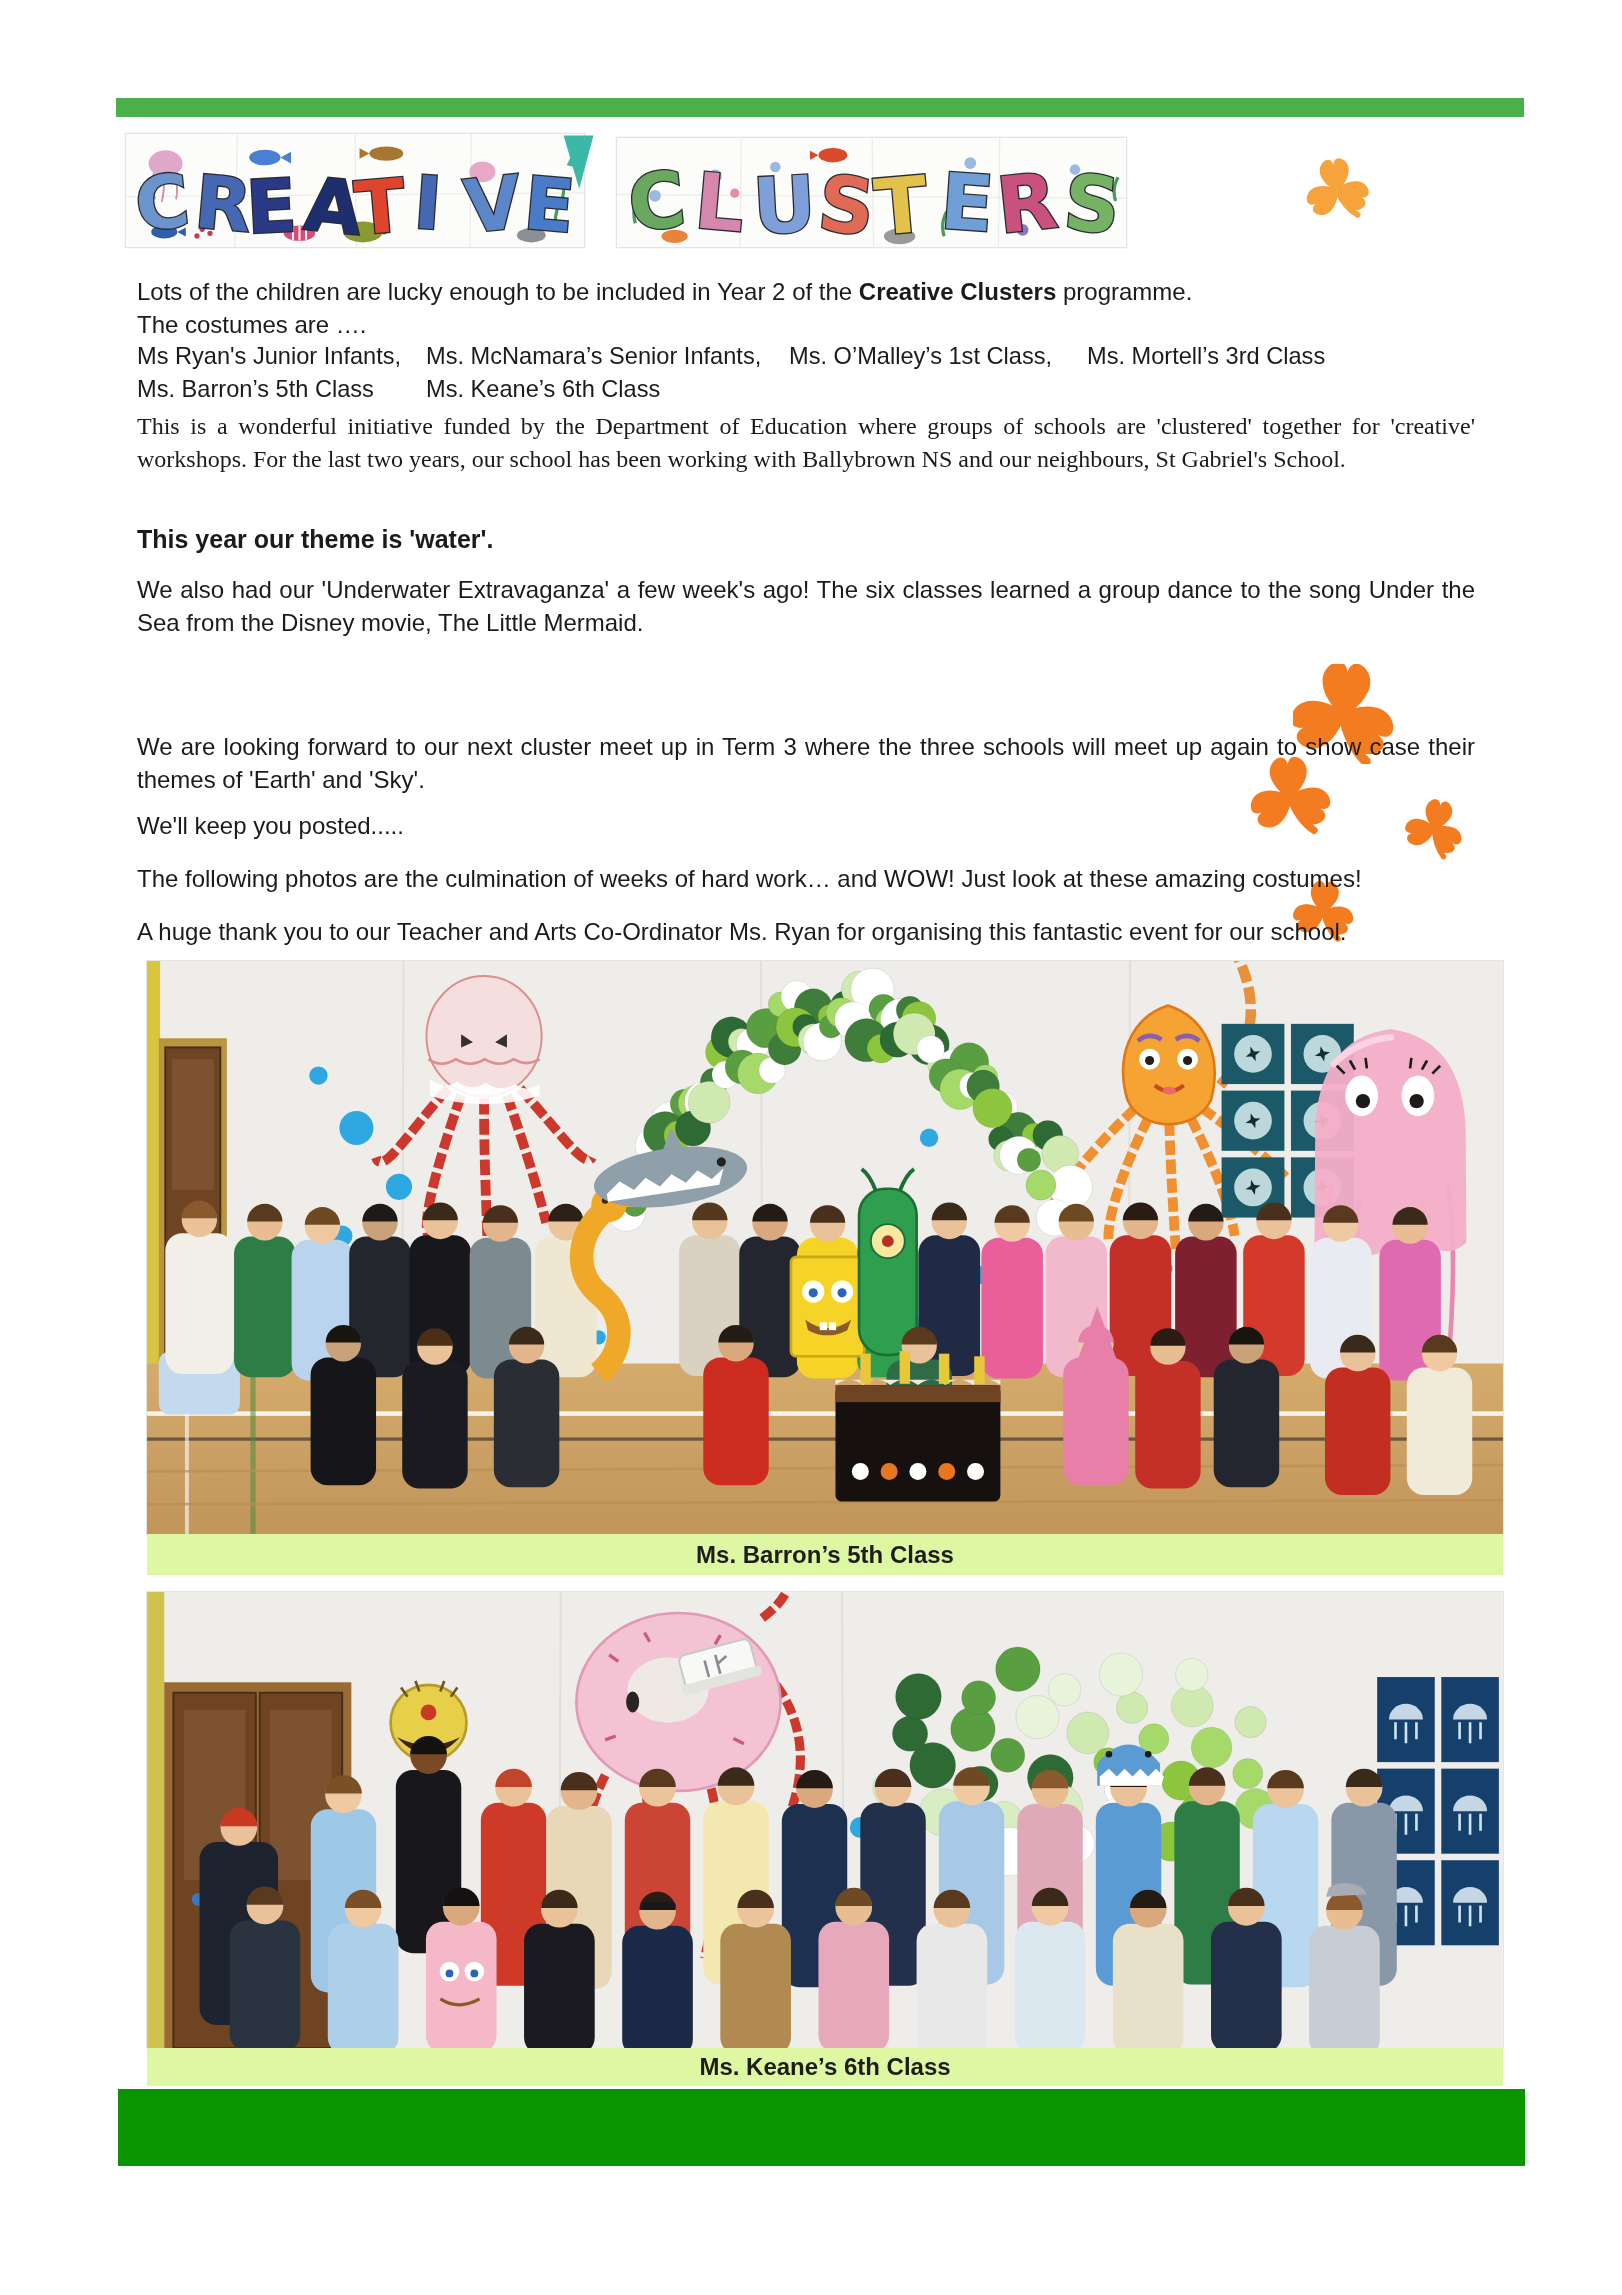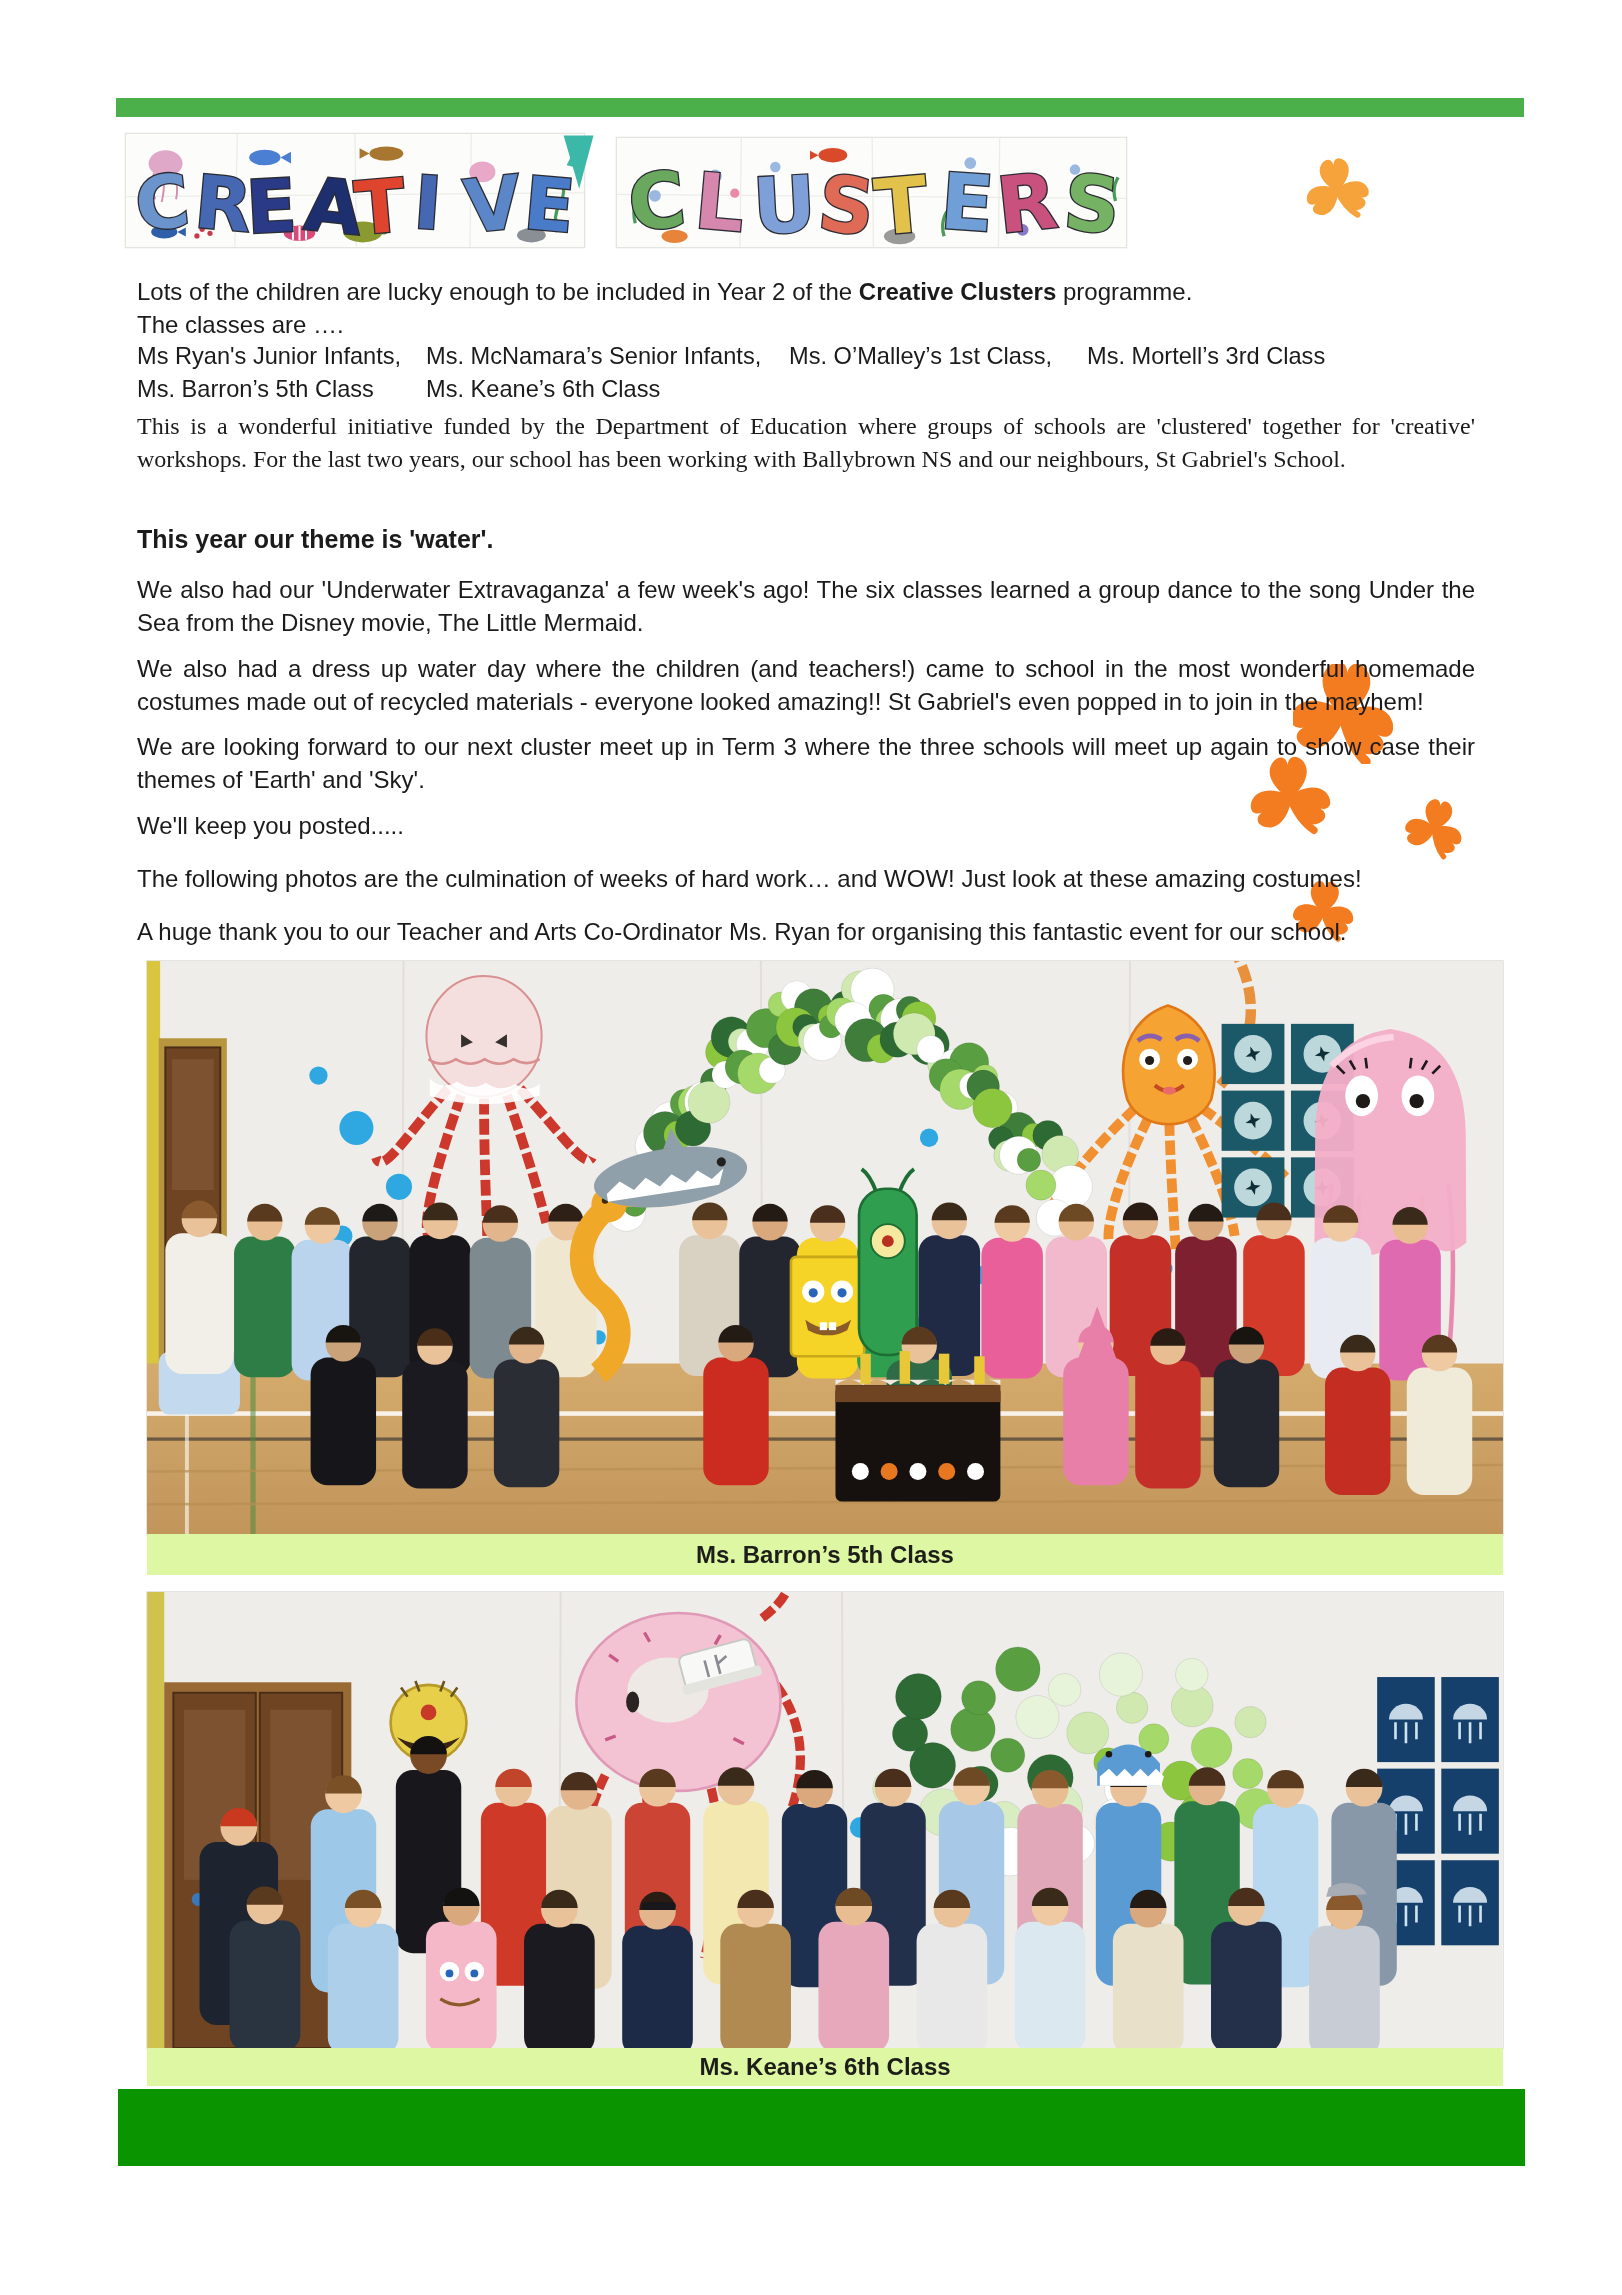--- a/index.html
+++ b/index.html
@@ -126,35 +126,34 @@
       <g transform="rotate(4) scale(0.9782608695652174)" fill="#f47c20">
         <path d="M0 2 C -15 -8 -26 -26 -15 -38 C -7 -46 1 -41 0 -30 C -1 -41 7 -46 15 -38 C 26 -26 15 -8 0 2 Z" transform="scale(1.15)"></path>
         <path d="M0 2 C -15 -8 -26 -26 -15 -38 C -7 -46 1 -41 0 -30 C -1 -41 7 -46 15 -38 C 26 -26 15 -8 0 2 Z" transform="rotate(115) scale(1.15)"></path>
         <path d="M0 2 C -15 -8 -26 -26 -15 -38 C -7 -46 1 -41 0 -30 C -1 -41 7 -46 15 -38 C 26 -26 15 -8 0 2 Z" transform="rotate(-115) scale(1.15)"></path>
         <path d="M0 0 Q 8 28 26 42" stroke="#f47c20" stroke-width="9" fill="none" stroke-linecap="round"></path>
       </g>
     </svg>
     </div>
 
   <div class="par leftal" style="top:275px;"><span>Lots of the children are lucky enough to be included in Year 2 of the </span><span class="bold">Creative Clusters</span><span> programme.</span></div>
-  <div class="par leftal" style="top:308px;">The classes are ….</div>
+  <div class="par leftal" style="top:308px;">The costumes are ….</div>
 
   <div class="classgrid">
     <span>Ms Ryan's Junior Infants,</span>
     <span>Ms. McNamara’s Senior Infants,</span>
     <span>Ms. O’Malley’s 1st Class,</span>
     <span>Ms. Mortell’s 3rd Class</span>
     <span>Ms. Barron’s 5th Class</span>
     <span>Ms. Keane’s 6th Class</span>
   </div>
 
   <div class="par" style="top:410px;font-family:Liberation Serif, serif;">This is a wonderful initiative funded by the Department of Education where groups of schools are 'clustered' together for 'creative' workshops. For the last two years, our school has been working with Ballybrown NS and our neighbours, St Gabriel's School.</div>
   <div class="par leftal bold" style="top:523px;font-size:25px;">This year our theme is 'water'.</div>
   <div class="par" style="top:573px;">We also had our 'Underwater Extravaganza' a few week's ago! The six classes learned a group dance to the song Under the Sea from the Disney movie, The Little Mermaid.</div>
-  <div class="par" style="top:652px;">We also had a dress up water day where the children (and teachers!) came to school in the most wonderful homemade costumes made out of recycled materials - everyone looked amazing!! St Gabriel's even popped in to join in the mayhem!</div>
   <div class="par" style="top:730px;">We are looking forward to our next cluster meet up in Term 3 where the three schools will meet up again to show case their themes of 'Earth' and 'Sky'.</div>
   <div class="par leftal" style="top:809px;">We'll keep you posted.....</div>
   <div class="par leftal" style="top:862px;">The following photos are the culmination of weeks of hard work… and WOW! Just look at these amazing costumes!</div>
   <div class="par leftal" style="top:915px;">A huge thank you to our Teacher and Arts Co-Ordinator Ms. Ryan for organising this fantastic event for our school.</div>
 
   <svg class="photo" style="top:961px;" width="1356" height="574" viewBox="0 0 2072 877">
     <defs>
       <linearGradient id="floorGrad" x1="0" y1="0" x2="0" y2="1">
         <stop offset="0" stop-color="#d4ab6d"></stop>
           <stop offset="1" stop-color="#c2955b"></stop>

